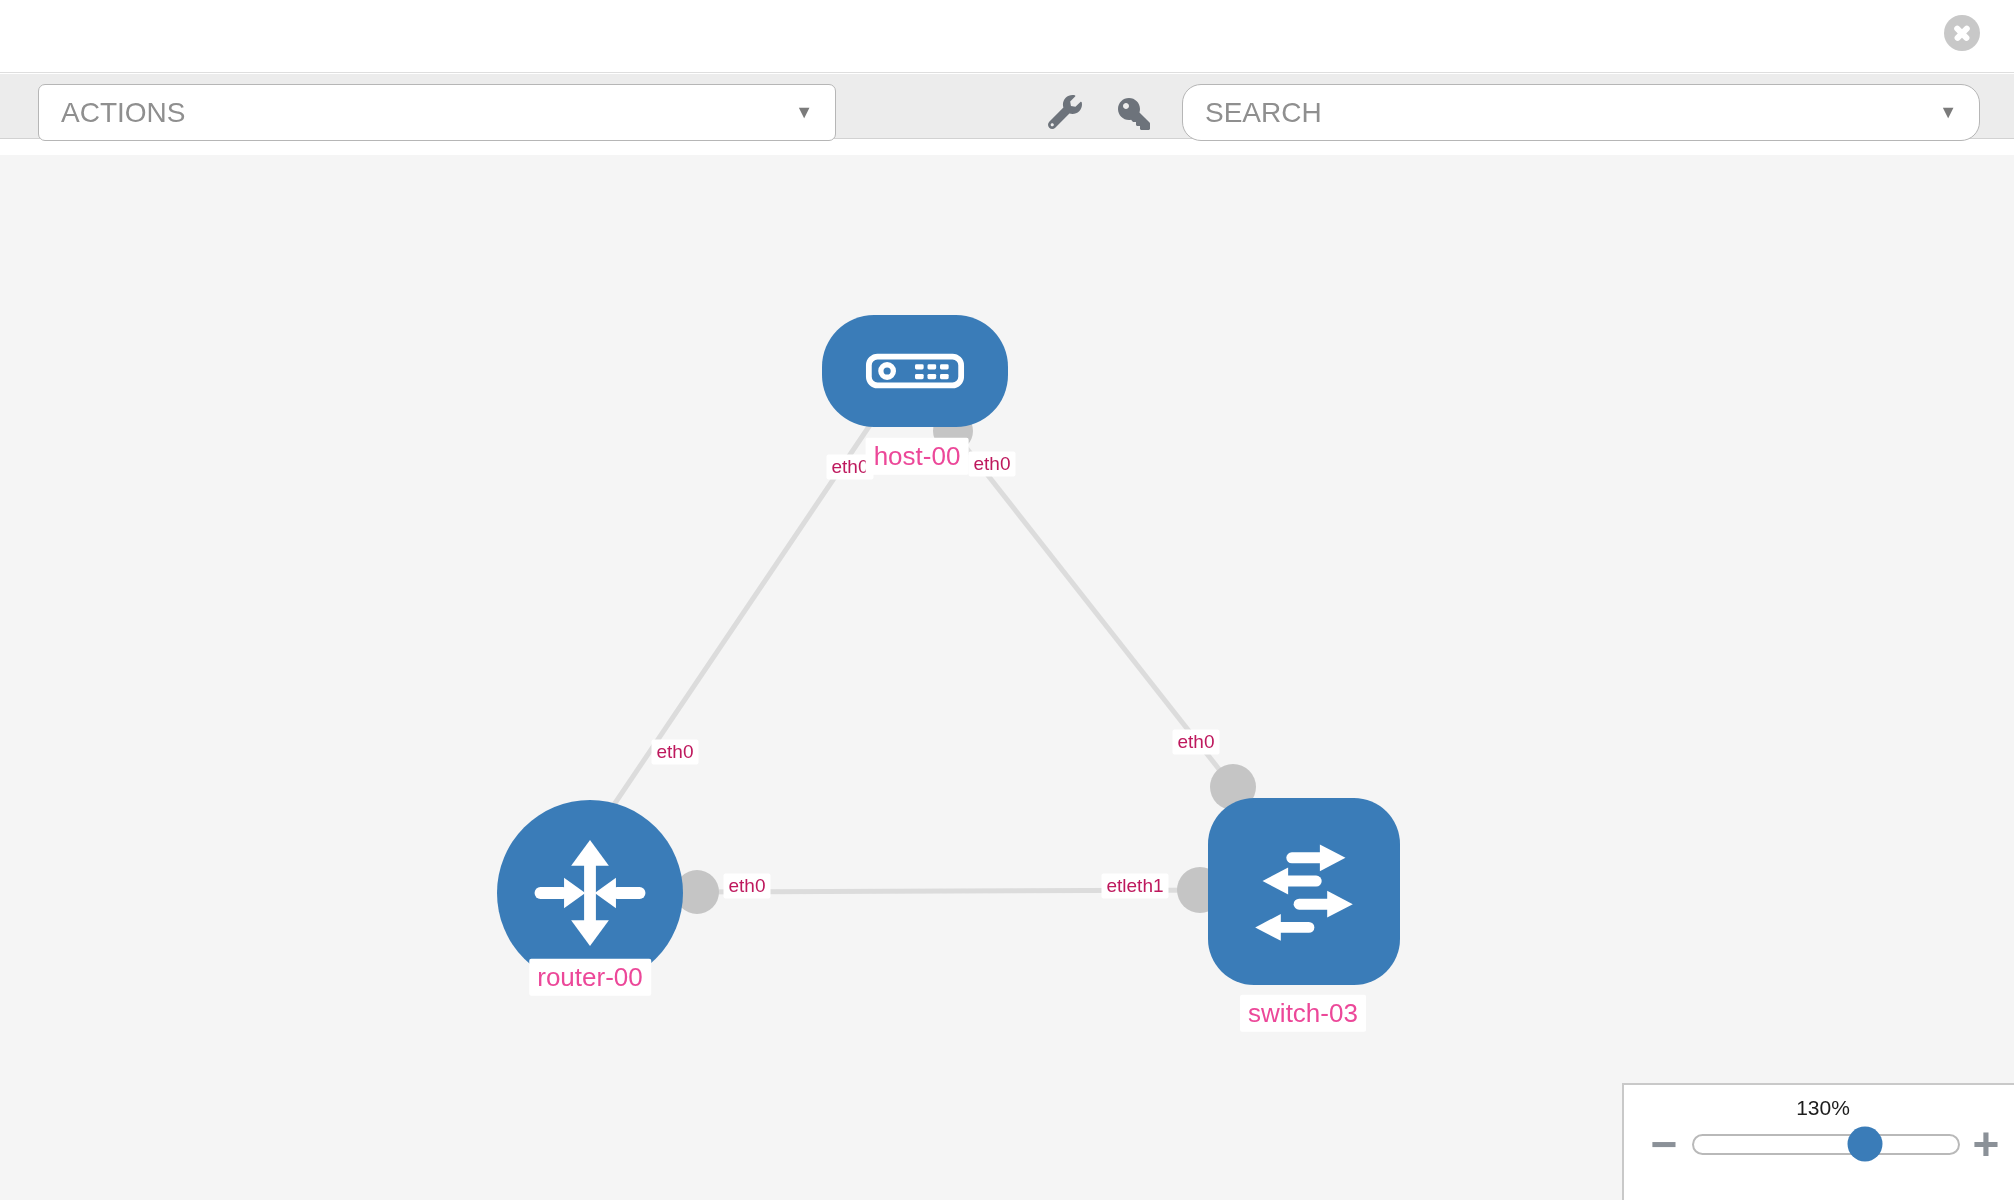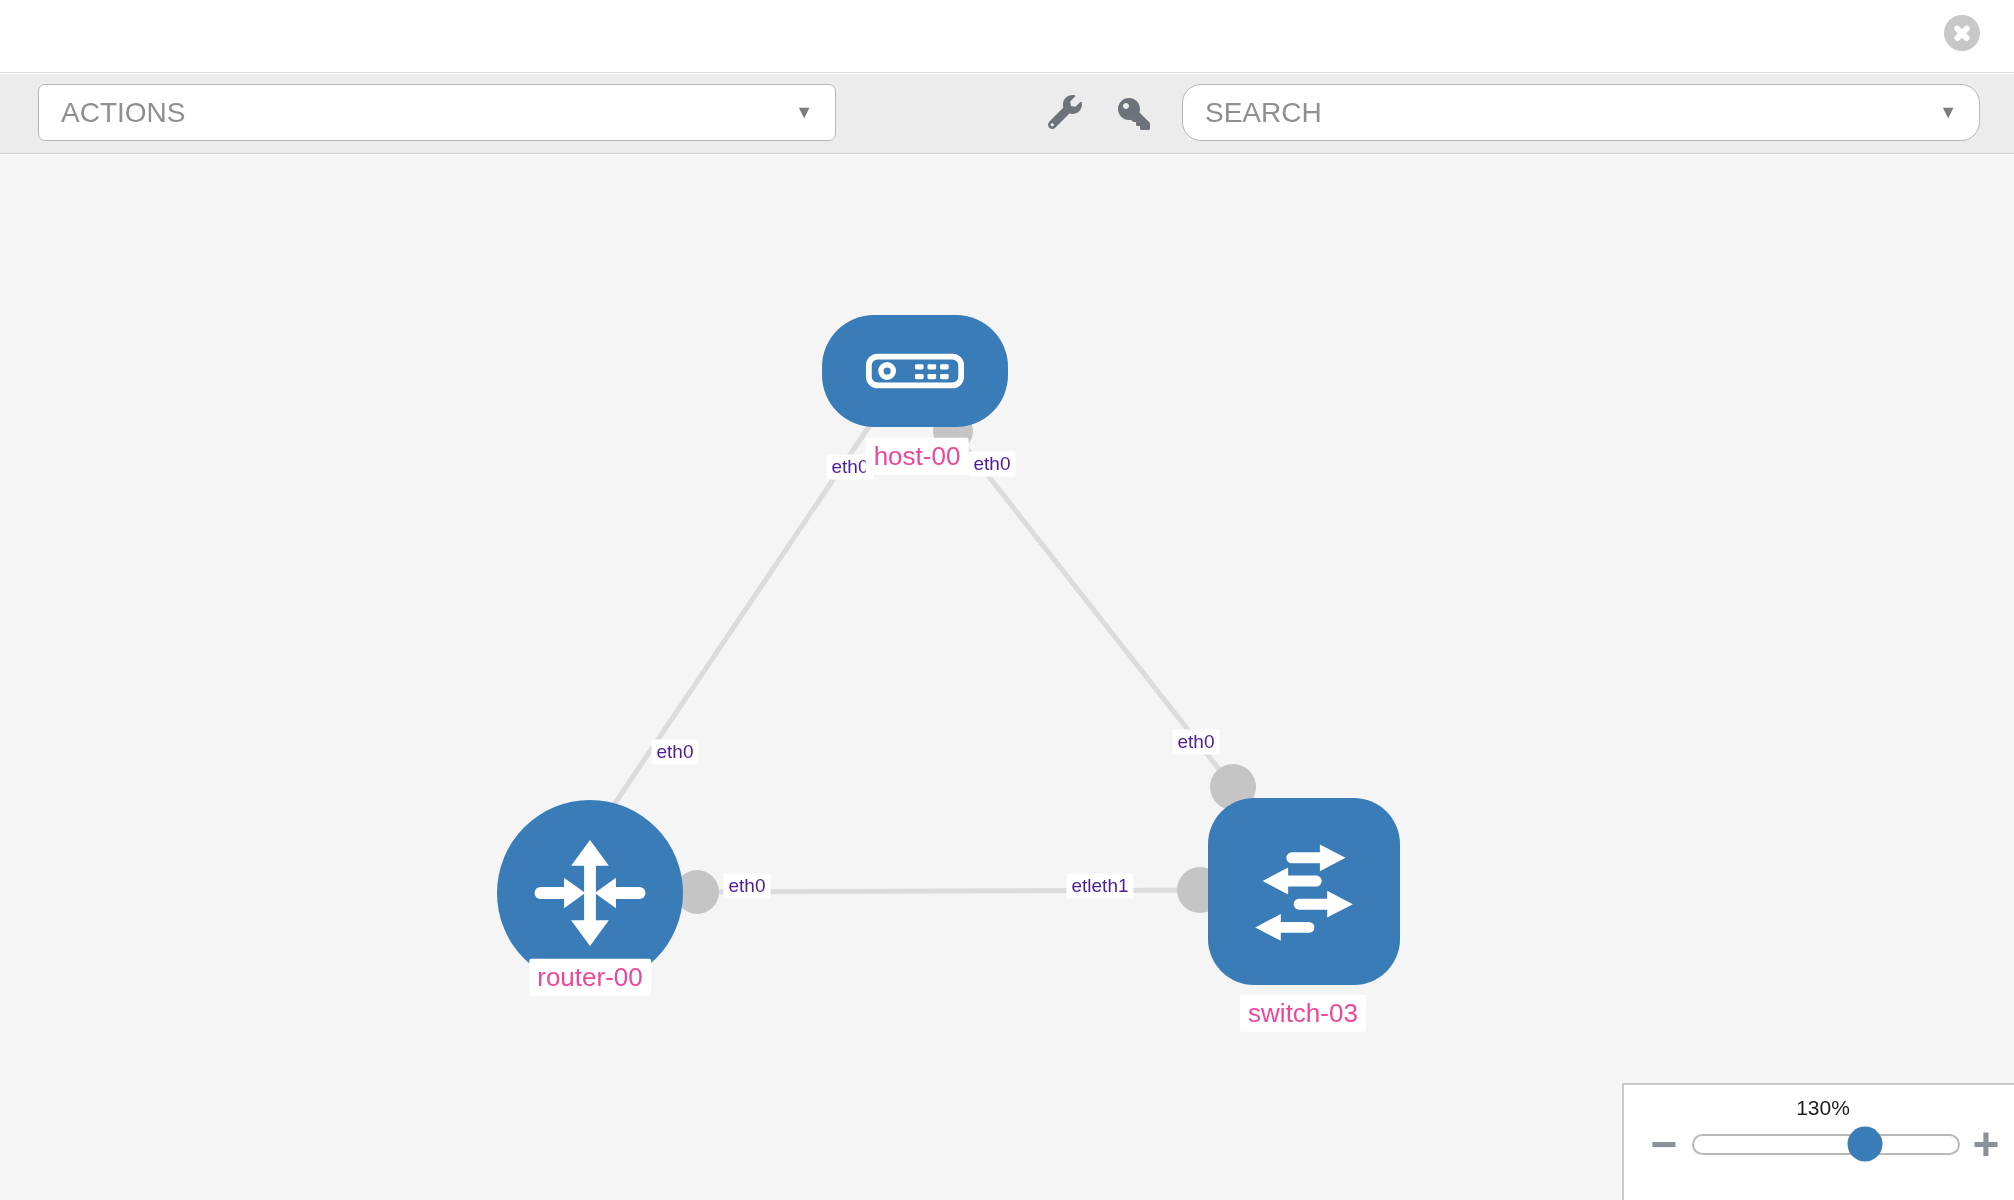--- a/index.html
+++ b/index.html
@@ -8,21 +8,21 @@
 
   
   .header { position: absolute; top: 0; left: 0; right: 0; height: 73px; background: #fff; border-bottom: 1px solid #dedede; }
   .page-title { position: absolute; left: 38px; top: 50%; transform: translateY(-50%); font-size: 31px; font-weight: bold; color: #565656; white-space: nowrap; }
   .close-btn { position: absolute; right: 34px; top: 15px; width: 36px; height: 36px; border-radius: 50%; background: #c8c8c8; cursor: pointer; }
   .x-bar { position: absolute; left: 50%; top: 50%; width: 19px; height: 5.5px; background: #fff; border-radius: 3px; }
   .x-bar.a { transform: translate(-50%,-50%) rotate(45deg); }
   .x-bar.b { transform: translate(-50%,-50%) rotate(-45deg); }
 
   
-  .toolbar { position: absolute; top: 74px; left: 0; right: 0; height: 80px; background: #ececec; border-bottom: 1px solid #d2d2d2; }
+  .toolbar { position: absolute; top: 74px; left: 0; right: 0; height: 65px; background: #ececec; border-bottom: 1px solid #d2d2d2; }
   .select { position: absolute; top: 10px; height: 57px; background: #fff; border: 1px solid #b6b6b6; border-radius: 7px; display: flex; align-items: center; justify-content: space-between; padding: 0 22px; color: #8f8f8f; font-size: 28px; cursor: pointer; }
   .select .caret { color: #7b7b7b; font-size: 18px; }
   .select.actions { left: 38px; width: 798px; }
   .select.search  { left: 1182px; width: 798px; border-radius: 19px; }
   .tool-icon { position: absolute; cursor: pointer; }
   .tool-icon svg { display: block; fill: #6d737b; }
   .tool-icon.wrench { left: 1048px; top: 21px; }
   .tool-icon.key { left: 1118px; top: 24px; }
   .tool-icon.key svg { transform: scaleX(-1); }
 
@@ -30,21 +30,21 @@
   .canvas { position: absolute; top: 155px; left: 0; right: 0; bottom: 0; background: #f5f5f5; }
   .links-layer { position: absolute; left: 0; top: 0; }
 
   .node { position: absolute; background: #3a7cb8; z-index: 2; display: flex; align-items: center; justify-content: center; cursor: pointer; }
   .node.host   { left: 822px;  top: 160px; width: 186px; height: 112px; border-radius: 52px; }
   .node.router { left: 497px;  top: 645px; width: 186px; height: 186px; border-radius: 50%; }
   .node.switch { left: 1208px; top: 643px; width: 192px; height: 187px; border-radius: 46px; }
   .node svg { display: block; }
 
   .node-label { position: absolute; transform: translate(-50%,-50%); background: #fff; color: #ec4899; font-size: 26px; line-height: 1.25; padding: 2px 8px; white-space: nowrap; z-index: 4; border-radius: 2px; }
-  .port-label { position: absolute; transform: translate(-50%,-50%); background: #fff; color: #4c1d95; font-size: 19px; line-height: 1.2; padding: 1px 5px; white-space: nowrap; z-index: 3; border-radius: 2px; }
+  .port-label { position: absolute; transform: translate(-50%,-50%); background: #fff; color: #be185d; font-size: 19px; line-height: 1.2; padding: 1px 5px; white-space: nowrap; z-index: 3; border-radius: 2px; }
 
   
   .zoom-panel { position: absolute; right: 0; bottom: 0; width: 392px; height: 117px; background: #fff; border-top: 2px solid #c9c9c9; border-left: 2px solid #c9c9c9; z-index: 6; }
   .zc-value { position: absolute; left: 199px; top: 23px; transform: translate(-50%,-50%); font-size: 21px; color: #1d1d1d; }
   .zc-minus, .zc-plus { position: absolute; top: 59px; transform: translate(-50%,-50%); font-weight: bold; font-size: 46px; color: #8b9198; cursor: pointer; line-height: 0; }
   .zc-minus { left: 40px; }
   .zc-plus  { left: 362px; }
   .zc-track { position: absolute; left: 68px; top: 49px; width: 268px; height: 21px; border: 2px solid #b9b9b9; border-radius: 11px; background: #fff; cursor: pointer; }
   .zc-handle { position: absolute; left: 241px; top: 59px; transform: translate(-50%,-50%); width: 35px; height: 35px; border-radius: 50%; background: #3a7cb8; cursor: grab; }
 </style>
@@ -149,21 +149,21 @@
 
     <div class="node-label" style="left:917px; top:301px;">host-00</div>
     <div class="node-label" style="left:590px; top:822px;">router-00</div>
     <div class="node-label" style="left:1303px; top:858px;">switch-03</div>
 
     <div class="port-label" style="left:850px;  top:312px;">eth0</div>
     <div class="port-label" style="left:992px;  top:309px;">eth0</div>
     <div class="port-label" style="left:675px;  top:597px;">eth0</div>
     <div class="port-label" style="left:1196px; top:587px;">eth0</div>
     <div class="port-label" style="left:747px;  top:731px;">eth0</div>
-    <div class="port-label" style="left:1100px; top:731px;">etleth1</div>
+    <div class="port-label" style="left:1135px; top:731px;">etleth1</div>
 
     <div class="zoom-panel">
       <div class="zc-value">130%</div>
       <div class="zc-minus">−</div>
       <div class="zc-track"></div>
       <div class="zc-handle"></div>
       <div class="zc-plus">+</div>
     </div>
 
   </div>

